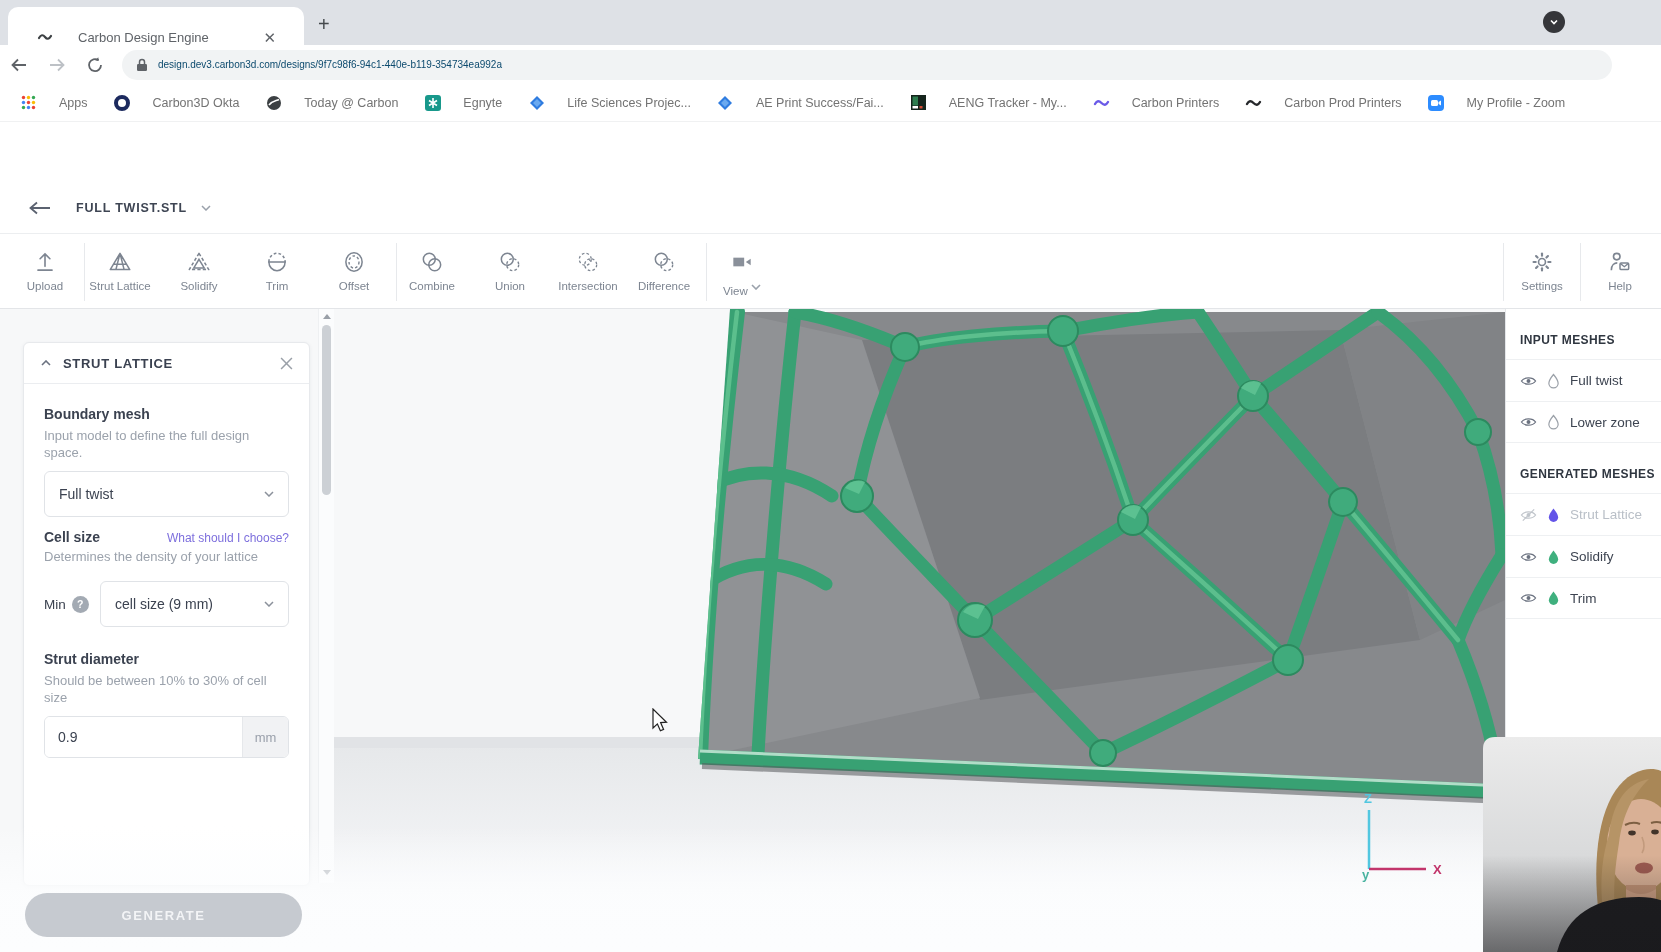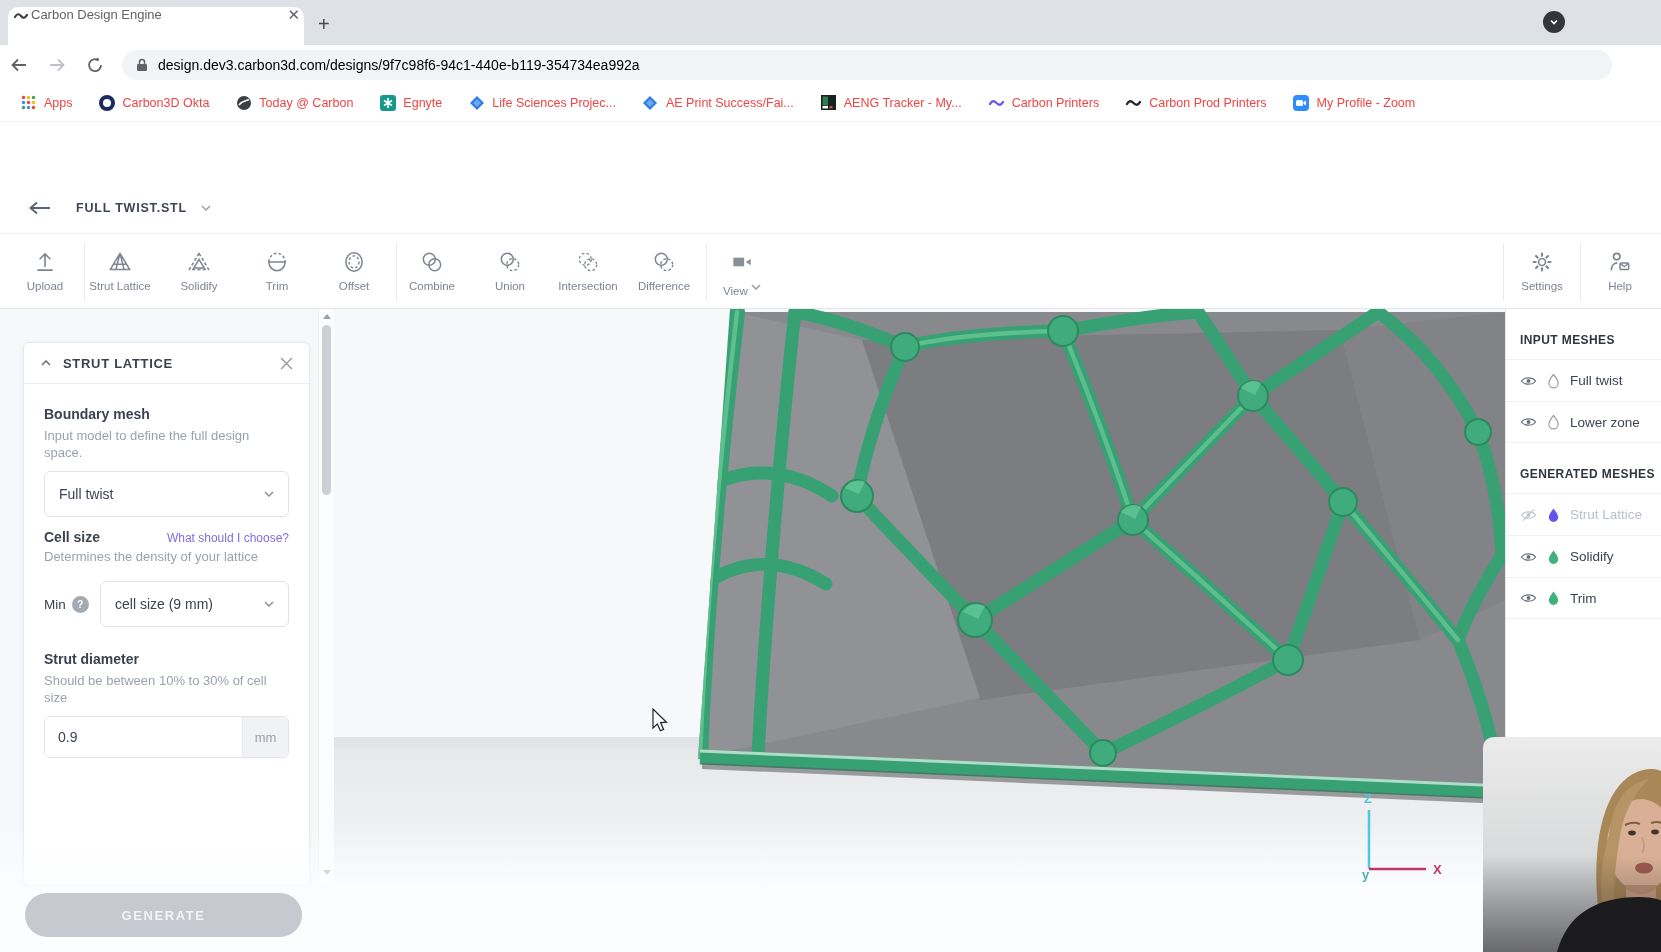--- a/index.html
+++ b/index.html
@@ -6,34 +6,34 @@
   html,body { background:#e8eaed; }
   #screen {
     position:relative; width:1661px; height:952px; overflow:hidden;
     font-family:"Liberation Sans", sans-serif; background:#fff;
     -webkit-font-smoothing:antialiased;
   }
   .abs { position:absolute; }
   
   #tabstrip { left:0; top:0; width:1661px; height:45px; background:#dee1e6; }
   #tab { left:8px; top:7px; width:296px; height:38px; background:#fff; border-radius:10px 10px 0 0;
-         display:flex; align-items:flex-start; padding:0 4px; gap:2px; }
+         display:flex; align-items:flex-end; padding:0 28px; gap:25px; }
   #tab-title { font-size:13px; color:#5f6368; flex:1; white-space:nowrap; overflow:hidden; }
   .tab-x { color:#5f6368; font-size:15px; line-height:1; }
   #newtab { left:318px; top:14px; color:#45494d; font-size:20px; font-weight:400; line-height:20px;}
   #chrome-circle { left:1543px; top:11px; width:22px; height:22px; border-radius:50%; background:#35363a;
          display:flex; align-items:center; justify-content:center; }
   #urlrow { left:0; top:45px; width:1661px; height:39px; background:#fff; display:flex; align-items:center; }
   .navic { width:38px; display:flex; justify-content:center; }
   #urlpill { margin-left:8px; width:1490px; height:30px; background:#f1f3f4; border-radius:15px;
          display:flex; align-items:center; padding:0 14px; gap:10px; }
-  #url-text { font-size:14px; color:#000000; }
+  #url-text { font-size:10px; color:#0c4a6e; }
   #bookmarks { left:0; top:84px; width:1661px; height:38px; background:#fff; display:flex; align-items:center;
          padding-left:20px; gap:26px; border-bottom:1px solid #f0f1f2;}
-  .bm { display:flex; align-items:center; gap:7px; font-size:12.5px; color:#ef4444; white-space:nowrap; }
+  .bm { display:flex; align-items:center; gap:22px; font-size:12.5px; color:#737373; white-space:nowrap; }
   .bmic { width:17px; height:17px; display:inline-flex; align-items:center; justify-content:center; }
   
   #appheader { left:0; top:122px; width:1661px; height:60px; background:#3b424e; display:flex; align-items:center; }
   #brand { margin-left:37px; color:#fff; font-size:23px; font-weight:bold; letter-spacing:.3px; }
   #brand sup { font-size:8px; }
   #hdr-div { width:1px; height:30px; background:#6a7280; margin:0 14px 0 12px; }
   #product { color:#e9ecf1; font-size:17.5px; letter-spacing:.2px; }
   #beta { margin-left:14px; padding:3px 10px 4px; border-radius:4px; font-size:10.5px; font-weight:bold; color:#fff;
           letter-spacing:.8px; background:linear-gradient(90deg,#4e8cf5,#8b5cf6); }
   

